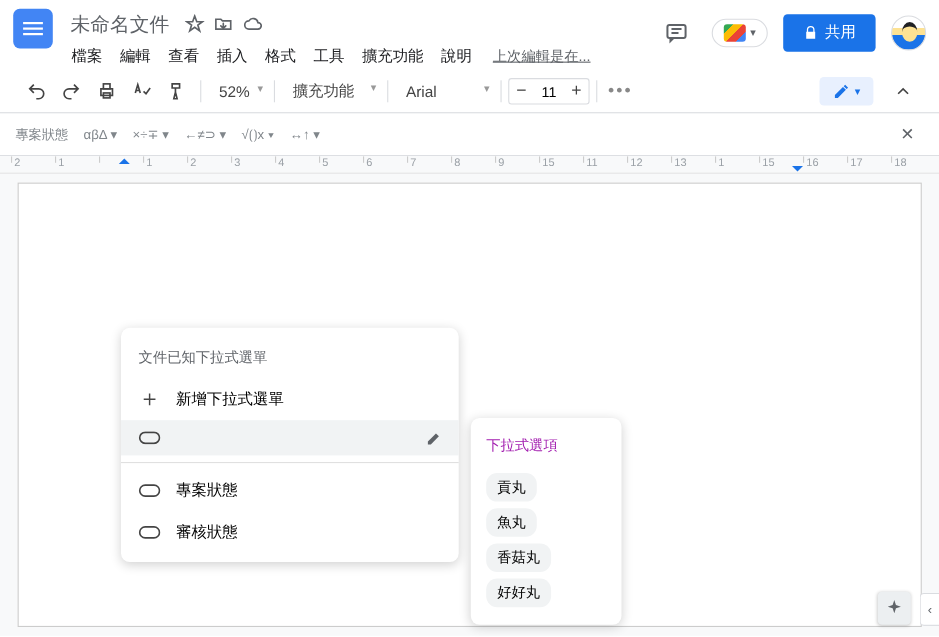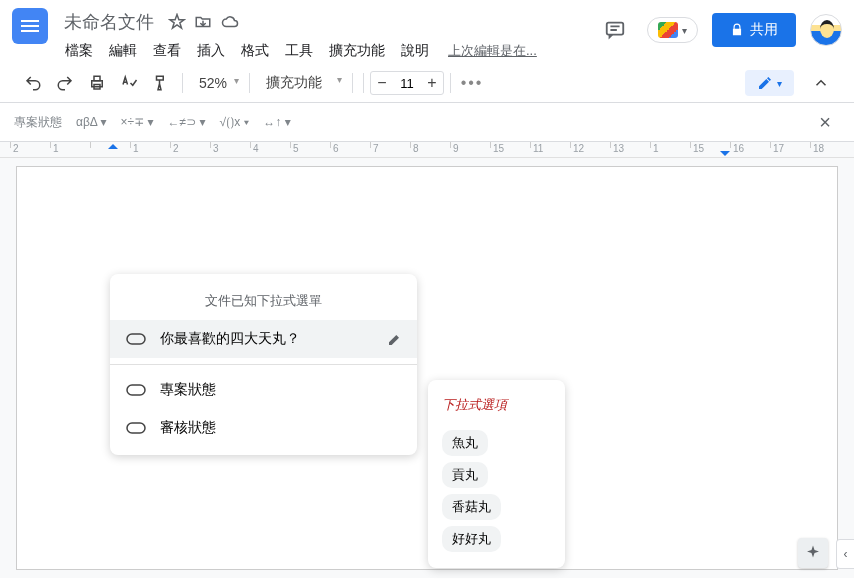--- a/index.html
+++ b/index.html
@@ -35,29 +35,29 @@
 .eq-item { cursor: pointer; font-size: 12px; }
 .eq-close { margin-left: auto; font-size: 20px; cursor: pointer; width: 30px; height: 30px; display: flex; align-items: center; justify-content: center; color: #5f6368; }
 .ruler { height: 16px; background: #f8f9fa; border-bottom: 1px solid #e0e0e0; position: relative; font-size: 10px; color: #9aa0a6; overflow: hidden; }
 .ruler-inner { position: absolute; left: 10px; display: flex; }
 .ruler-tick { width: 40px; text-align: left; padding-left: 2px; border-left: 1px solid #ccc; height: 6px; line-height: 14px; }
 .ruler-marker { position: absolute; top: 2px; width: 0; height: 0; border: 5px solid transparent; }
 .ruler-marker.left { left: 108px; border-bottom-color: #1a73e8; border-top: none; }
 .ruler-marker.right { left: 720px; border-top-color: #1a73e8; border-bottom: none; top: 9px; }
 .canvas { background: #f8f9fa; height: 420px; padding: 8px 16px; position: relative; }
 .page { background: #fff; height: 100%; border: 1px solid #ccc; position: relative; }
-.dropdown-panel { position: absolute; left: 110px; top: 116px; width: 307px; background: #fff; border-radius: 8px; box-shadow: 0 2px 10px rgba(0,0,0,0.18); padding: 8px 0; font-size: 14px; text-align: center; }
+.dropdown-panel { position: absolute; left: 110px; top: 140px; width: 307px; background: #fff; border-radius: 8px; box-shadow: 0 2px 10px rgba(0,0,0,0.18); padding: 8px 0; font-size: 14px; }
 .dp-section { padding: 10px 16px; color: #5f6368; font-size: 13px; }
 .dp-item { display: flex; align-items: center; gap: 14px; padding: 10px 16px; cursor: pointer; position: relative; }
 .dp-item.active { background: #f1f3f4; }
 .dp-icon { width: 20px; display: flex; justify-content: center; color: #444; }
 .dp-edit { position: absolute; right: 14px; color: #5f6368; }
 .dp-divider { height: 1px; background: #e0e0e0; margin: 6px 0; }
 .options-panel { position: absolute; left: 428px; top: 222px; width: 137px; background: #fff; border-radius: 8px; box-shadow: 0 2px 10px rgba(0,0,0,0.18); padding: 10px 0; font-size: 13px; }
-.op-header { padding: 6px 14px 10px; color: #b91c1c; font-style: italic; }
+.op-header { padding: 6px 14px 10px; color: #a21caf; }
 .op-item { margin: 6px 14px; }
 .chip { display: inline-block; background: #f1f3f4; border-radius: 10px; padding: 4px 10px; font-size: 13px; cursor: pointer; }
 .float-btn { position: absolute; width: 30px; height: 30px; background: #eceff1; border-radius: 4px; display: flex; align-items: center; justify-content: center; box-shadow: 0 1px 3px rgba(0,0,0,0.2); cursor: pointer; }
 .explore-btn { right: 26px; bottom: 10px; color: #5f6368; }
 .side-tab { position: absolute; right: 0; bottom: 10px; width: 18px; height: 30px; background: #fff; border: 1px solid #dadce0; border-right: none; border-radius: 4px 0 0 4px; display: flex; align-items: center; justify-content: center; cursor: pointer; color: #5f6368; font-size: 12px; }
 svg { display: block; }
 </style>
 </head>
 <body>
 
@@ -142,20 +142,21 @@
   <span class="tool-btn">
       <svg width="18" height="18" viewBox="0 0 24 24" fill="none" stroke="#444" stroke-width="2">
         <path d="M6 3h9v5H6zM10 8v5l-2 8h4l-2-8"></path>
       </svg>
     </span>
   <div class="sep"></div>
   <span class="tool-select">52%</span>
   <div class="sep"></div>
   <span class="tool-select" style="width:90px">擴充功能</span>
   <div class="sep"></div>
+  <span class="tool-select" style="width:90px">Arial</span>
   <div class="sep"></div>
   <div class="font-size-box">
     <span class="fs-btn">−</span>
     <span class="fs-val">11</span>
     <span class="fs-btn">+</span>
   </div>
   <div class="sep"></div>
   <span class="tool-btn" style="color:#888;letter-spacing:2px">•••</span>
   <div class="edit-mode">
     <span class="pencil-btn">
@@ -208,27 +209,34 @@
     </div>
   <div class="ruler-marker left"></div>
   <div class="ruler-marker right"></div>
 </div>
 
 <div class="canvas">
   <div class="page"></div>
 
   <div class="dropdown-panel">
     <div class="dp-section">文件已知下拉式選單</div>
+    <div class="dp-item">
+      <span class="dp-icon">
+          <svg width="16" height="16" viewBox="0 0 24 24" stroke="#444" stroke-width="2">
+            <path d="M12 4v16M4 12h16"></path>
+          </svg>
+        </span>
+      <span>新增下拉式選單</span>
+    </div>
     <div class="dp-item active">
       <span class="dp-icon">
           <svg width="20" height="12" viewBox="0 0 20 12" fill="none" stroke="#444" stroke-width="1.5">
             <rect x="1" y="1" width="18" height="10" rx="5"></rect>
           </svg>
         </span>
-      <span>你最喜歡的四大天丸？</span>
       <span class="dp-edit">
           <svg width="16" height="16" viewBox="0 0 24 24" fill="#5f6368">
             <path d="M3 17l11-11 4 4L7 21H3v-4z"></path>
           </svg>
         </span>
     </div>
     <div class="dp-divider"></div>
     <div class="dp-item">
       <span class="dp-icon">
           <svg width="20" height="12" viewBox="0 0 20 12" fill="none" stroke="#444" stroke-width="1.5">
@@ -242,22 +250,22 @@
           <svg width="20" height="12" viewBox="0 0 20 12" fill="none" stroke="#444" stroke-width="1.5">
             <rect x="1" y="1" width="18" height="10" rx="5"></rect>
           </svg>
         </span>
       <span>審核狀態</span>
     </div>
   </div>
 
   <div class="options-panel">
     <div class="op-header">下拉式選項</div>
+    <div class="op-item"><span class="chip">貢丸</span></div>
     <div class="op-item"><span class="chip">魚丸</span></div>
-    <div class="op-item"><span class="chip">貢丸</span></div>
     <div class="op-item"><span class="chip">香菇丸</span></div>
     <div class="op-item"><span class="chip">好好丸</span></div>
   </div>
 
   <div class="float-btn explore-btn">
     <svg width="18" height="18" viewBox="0 0 24 24" fill="#5f6368">
         <path d="M12 2l2 6 6 2-6 2-2 6-2-6-6-2 6-2z"></path>
       </svg>
   </div>
 </div>

